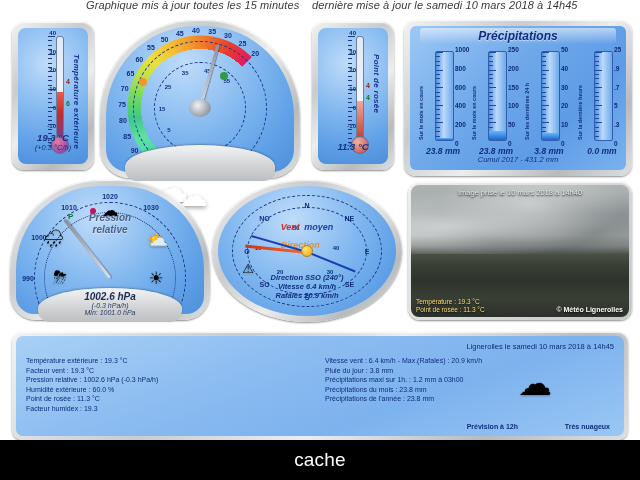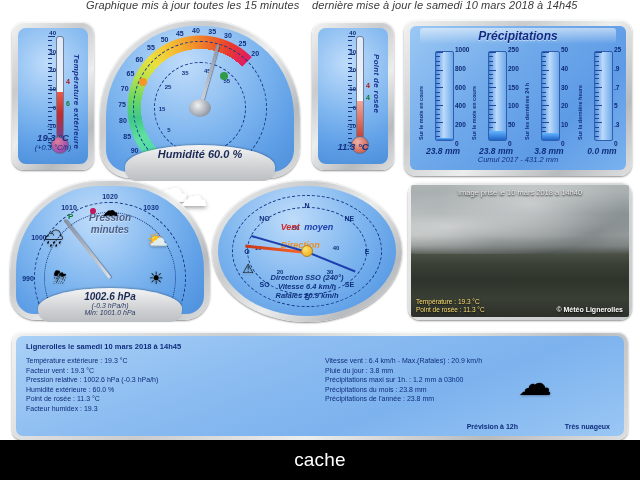--- a/index.html
+++ b/index.html
@@ -229,21 +229,21 @@
   .w-read {
     position:absolute; left:50%; bottom: 16px; transform: translateX(-50%);
     text-align:center; font-size: 7.5px; color:#10307e; font-style: italic;
     line-height: 9px; white-space: nowrap; font-weight: bold;
   }
 
   
   #webcam { left: 408px; top: 182px; width: 224px; height: 138px; padding: 3px;
             background: linear-gradient(135deg,#eee,#c4c6c8); }
   .cam-img {
-    width: 100%; height: 100%; border-radius: 2px; position: relative; overflow: hidden;
+    width: 100%; height: 100%; border-radius: 8px; position: relative; overflow: hidden;
     background:
       linear-gradient(to bottom, #aeb4b4 0%, #9aa1a2 22%, #b6bbb9 38%, #8d9490 46%,
                       #4c5146 52%, #3b4037 60%, #2e332b 72%, #3a3f35 86%, #2c302a 100%);
   }
   .cloudy {
     position:absolute; left:0; right:0; top:0; height:52%;
     background:
       radial-gradient(ellipse at 18% 60%, rgba(255,255,255,.55), rgba(255,255,255,0) 60%),
       radial-gradient(ellipse at 55% 28%, rgba(255,255,255,.45), rgba(255,255,255,0) 55%),
       radial-gradient(ellipse at 82% 70%, rgba(90,97,100,.5), rgba(0,0,0,0) 60%),
@@ -261,21 +261,21 @@
     position:absolute; right: 6px; bottom: 4px; font-size: 7px;
     color: #ffffff; font-weight: bold; text-shadow: 0 1px 2px #000;
   }
 
   
   #summary { left: 12px; top: 332px; width: 616px; height: 108px; padding: 4px; border-radius: 10px; }
   #summary .face {
     background: linear-gradient(160deg,#a9d0f6 0%,#8dbdf1 35%,#7cb2ee 65%,#9ac7f4 100%);
     border-radius: 7px; padding: 6px 10px;
   }
-  .sum-head { font-size: 7.5px; color: #0f2d7c; margin-bottom: 5px; font-weight: bold; }
+  .sum-head { font-size: 7.5px; color: #0f2d7c; margin-bottom: 5px; font-weight: normal; text-align: right; }
   .sum-cols { display: flex; gap: 10px; }
   .sum-col { flex: 1; }
   .sum-col div { font-size: 7px; color: #0f2d7c; line-height: 9.6px; white-space: nowrap; }
   .sum-icons {
     position:absolute; right: 10px; bottom: 4px; width: 180px; height: 70px;
   }
   .sun-cloud { position:absolute; right: 62px; top: 4px; font-size: 34px; line-height: 34px;
                filter: drop-shadow(0 1px 1px rgba(0,0,0,.3)); }
   .fc-lbl { position:absolute; bottom: 2px; font-size: 7px; color:#0f2d7c; font-weight: bold; }
   #fc-left  { right: 96px; }
@@ -382,21 +382,20 @@
           <div class="gauge-lbl" style="font-size: 6px; left: 79.1522px; top: 47.0208px;">35</div>
           <div class="gauge-lbl" style="font-size: 6px; left: 101.251px; top: 44.6982px;">45</div>
           <div class="gauge-lbl" style="font-size: 6px; left: 120.87px; top: 55.1299px;">55</div>
         </div>
       <div class="hum-dot" style="left:37px;top:56px;background:#f59524"></div>
       <div class="hum-dot" style="left:118px;top:50px;background:#2f9a4a"></div>
       <div class="hum-needle"></div>
       <div class="hub"></div>
     </div>
     <div class="dial-plate">
-      <div class="plate-main">Humidité 60.0 %</div>
     </div>
   </div>
 
   <div class="bezel" id="thermo-dew">
     <div class="face thermo-face">
       <div class="th-title">Point de rosée</div>
       <div class="th-scale" id="th-scale-2">
           <span style="top: 0%;">40</span>
           <span style="top: 16.6667%;">30</span>
           <span style="top: 33.3333%;">20</span>
@@ -614,21 +613,21 @@
         </div>
 
       <span class="wsym" style="left:38px;top:52px;">🌧</span>
       <span class="wsym" style="left:44px;top:92px;">⛈</span>
       <span class="wsym" style="left:94px;top:24px;">☁</span>
       <span class="wsym" style="left:142px;top:54px;">⛅</span>
       <span class="wsym" style="left:140px;top:92px;">☀</span>
 
       <div class="pr-text">
         <div>Pression</div>
-        <div>minutes</div>
+        <div>relative</div>
       </div>
       <div style="position:absolute;left:52px;top:26px;color:#0c7a2e;font-size:8px;font-weight:bold">P</div>
       <div style="position:absolute;left:74px;top:22px;width:6px;height:6px;border-radius:50%;background:#c2185b"></div>
       <div class="pr-needle"></div>
     </div>
     <div class="dial-plate" style="width:144px;height:34px;bottom:-2px">
       <div class="plate-main" style="font-size:10px">1002.6 hPa</div>
       <div class="plate-sub" style="font-size:7px">(-0.3 hPa/h)</div>
       <div class="plate-sub" style="font-size:7px">
         <span>Min: 1001.0 hPa</span>

